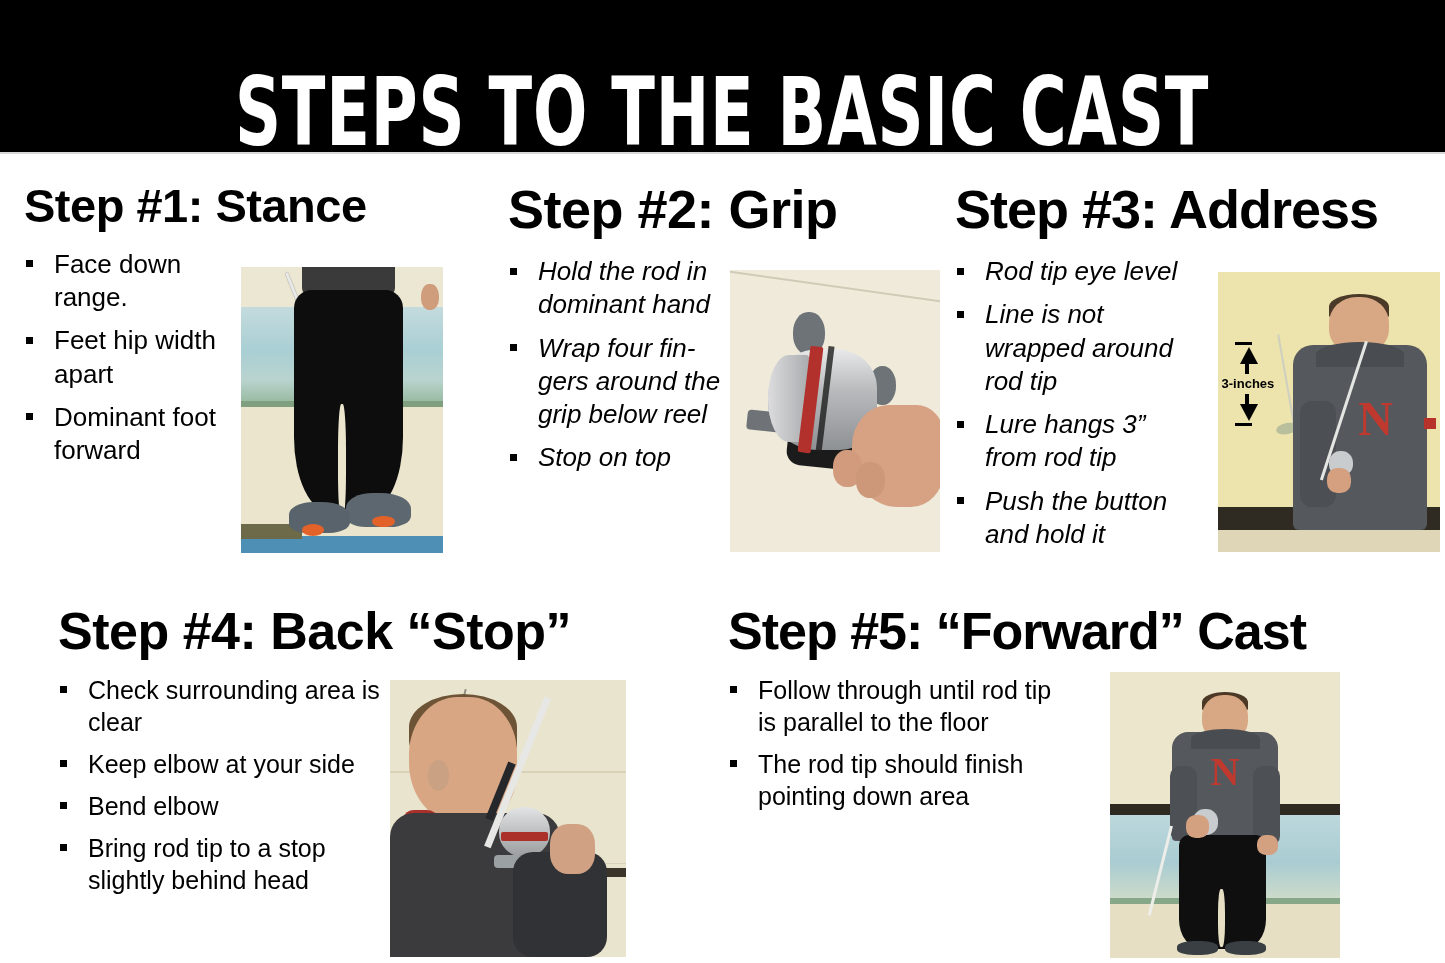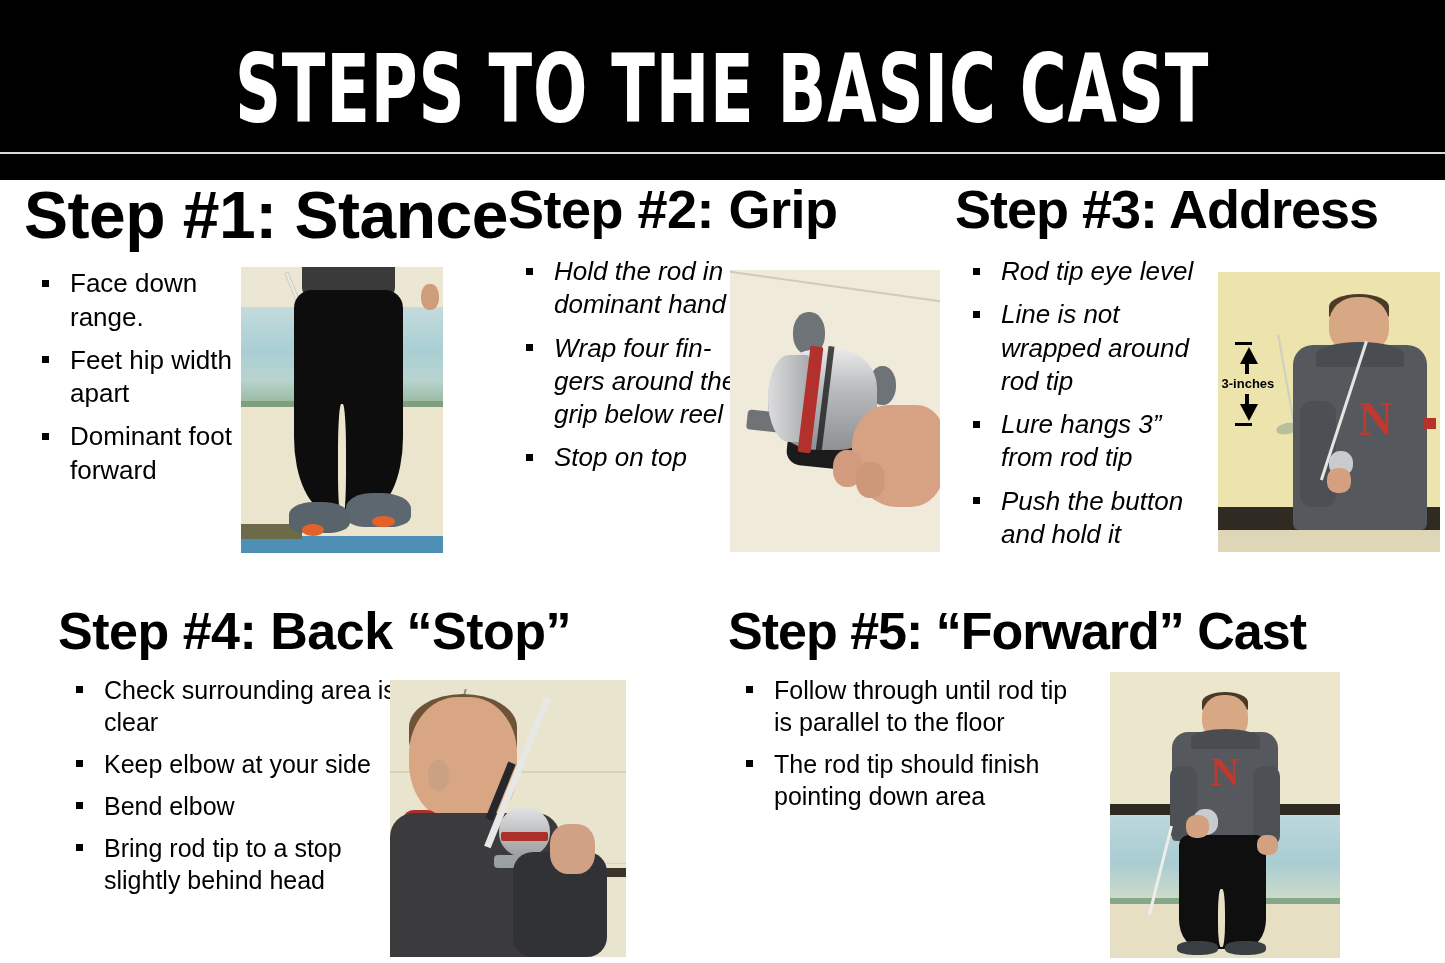--- a/index.html
+++ b/index.html
@@ -15,24 +15,24 @@
     color: #000000;
     position: relative;
   }
 
   
   .title-bar {
     position: absolute;
     left: 0;
     top: 0;
     width: 1445px;
-    height: 180px;
+    height: 152px;
     background: #000000;
     display: flex;
-    align-items: center;
+    align-items: flex-end;
     justify-content: center;
     box-sizing: border-box;
   }
   .title-bar-underline {
     position: absolute;
     left: 0;
     top: 152px;
     width: 1445px;
     height: 2px;
     background: #d8d8d8;
@@ -56,21 +56,21 @@
   .step-heading {
     font-family: "Liberation Sans", sans-serif;
     font-weight: 700;
     color: #000000;
     white-space: nowrap;
     line-height: 1.02;
     margin: 0;
   }
   .bullets {
     list-style: none;
-    margin: 16px;
+    margin: 0;
     padding: 0;
   }
   .bullets li {
     position: relative;
     padding-left: 30px;
     margin-bottom: 10px;
     font-family: "Liberation Sans", sans-serif;
     font-weight: 400;
     color: #000000;
   }
@@ -213,21 +213,21 @@
 </style>
 </head>
 <body>
 
 <div class="title-bar">
   <div class="poster-title">STEPS TO THE BASIC CAST</div>
 </div>
 <div class="title-bar-underline"></div>
 
 <div class="step" style="left:24px; top:182px; width:470px;">
-  <div class="step-heading" style="font-size:66px; letter-spacing:-0.5px;">Step #1: Stance</div>
+  <div class="step-heading" style="font-size:47px; letter-spacing:-0.5px;">Step #1: Stance</div>
   <ul class="bullets" style="margin-top:18px; width:205px; font-size:26px; line-height:1.28;">
     <li><span class="sq"></span><span>Face down range.</span></li>
     <li><span class="sq"></span><span>Feet hip width apart</span></li>
     <li><span class="sq"></span><span>Dominant foot forward</span></li>
   </ul>
 </div>
 <div class="photo" style="left:241px; top:267px; width:202px; height:286px;">
   <div class="p1-wall-top"></div>
     <div class="p1-mural"></div>
     <div class="p1-muralline"></div>

